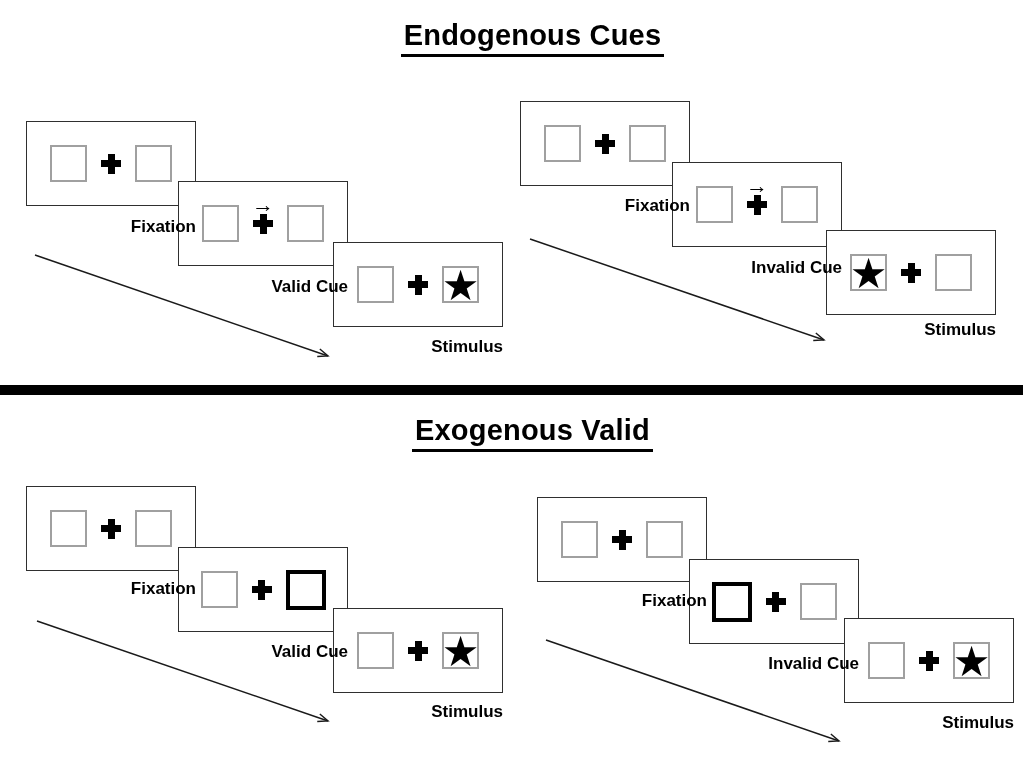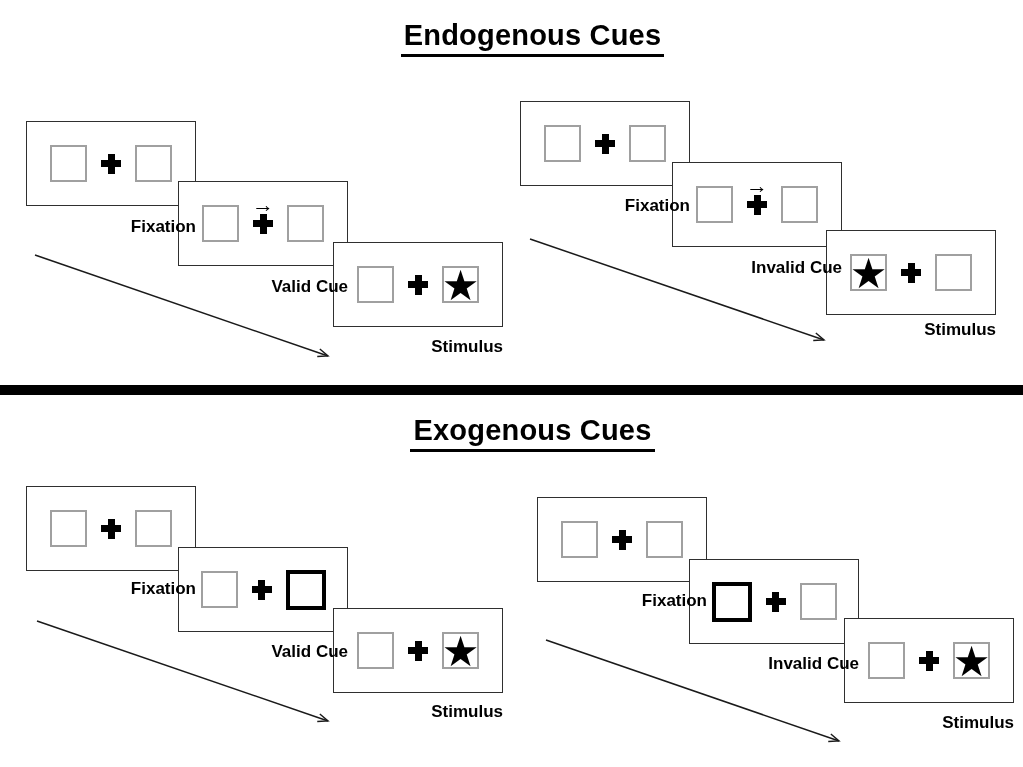--- a/index.html
+++ b/index.html
@@ -78,21 +78,21 @@
 
   #arrows{position:absolute;inset:0;z-index:0;}
 </style>
 </head>
 <body>
 
 <div class="stage">
 
   <div class="section-title" id="title-endo"><span class="u">Endogenous Cues</span></div>
   <div id="divider"></div>
-  <div class="section-title" id="title-exo"><span class="u">Exogenous Cues</span></div>
+  <div class="section-title" id="title-exo"><span class="u">Exogenous Valid</span></div>
 
   <svg id="arrows" width="1023" height="767" viewBox="0 0 1023 767">
     <defs>
       <marker id="ah" markerWidth="14" markerHeight="12" refX="11" refY="5" orient="auto" markerUnits="userSpaceOnUse">
         <path d="M1 1 L11 5 L1 9" fill="none" stroke="#1a1a1a" stroke-width="1.4"></path>
       </marker>
     </defs>
     <line x1="35" y1="255" x2="328" y2="356" stroke="#1a1a1a" stroke-width="1.5" marker-end="url(#ah)"></line>
     <line x1="530" y1="239" x2="824" y2="340" stroke="#1a1a1a" stroke-width="1.5" marker-end="url(#ah)"></line>
     <line x1="37" y1="621" x2="328" y2="721" stroke="#1a1a1a" stroke-width="1.5" marker-end="url(#ah)"></line>

